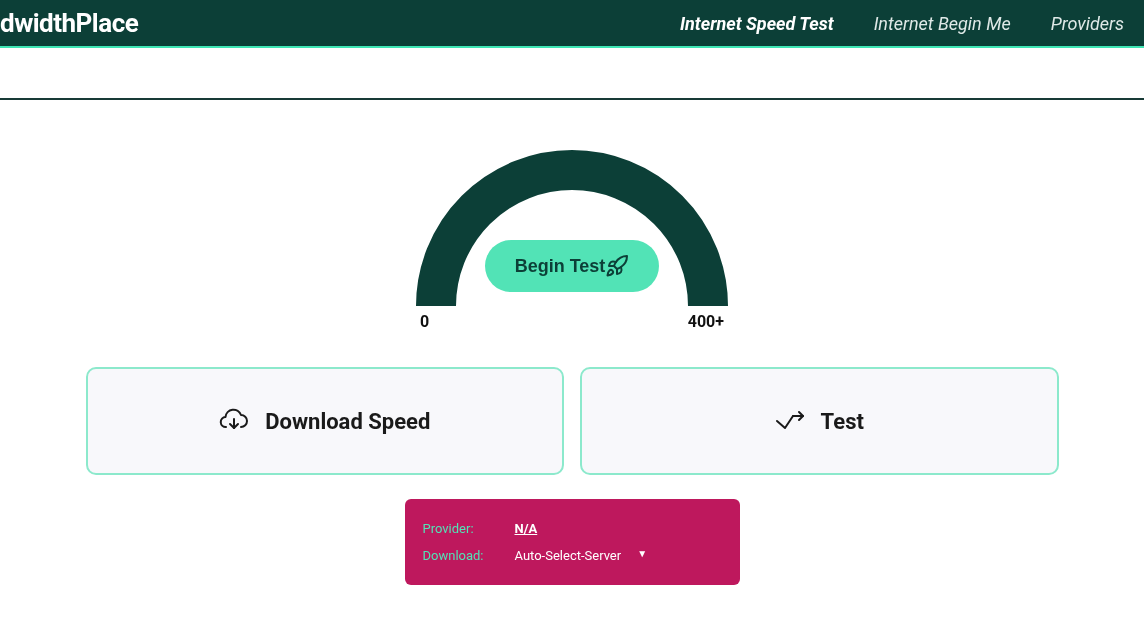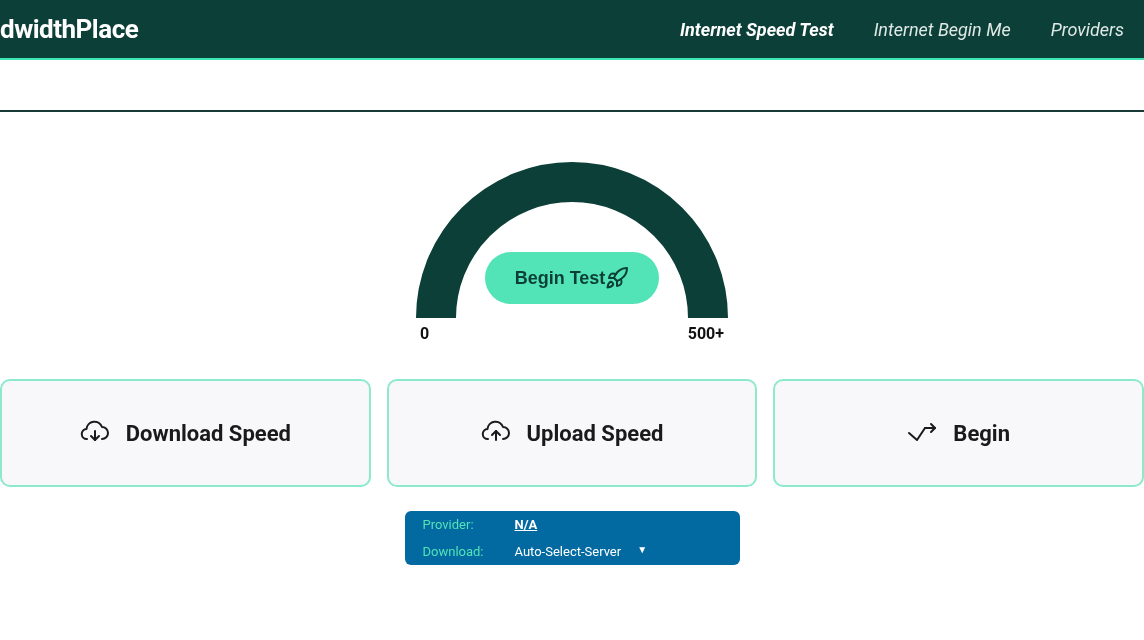--- a/index.html
+++ b/index.html
@@ -5,21 +5,21 @@
     * { margin: 0; padding: 0; box-sizing: border-box; }
     body {
       font-family: -apple-system, BlinkMacSystemFont, "Segoe UI", Roboto, Arial, sans-serif;
       background: #ffffff;
       width: 1144px;
       height: 640px;
       overflow: hidden;
     }
     .header {
       background: #0c3f37;
-      height: 60px;
+      height: 48px;
       display: flex;
       align-items: center;
       justify-content: space-between;
       padding: 0 20px 0 0;
       color: #ffffff;
       border-bottom: 2px solid #3ee6b4;
     }
     .logo {
       font-size: 26px;
       font-weight: 700;
@@ -83,43 +83,43 @@
       margin-top: 6px;
       font-size: 16px;
       font-weight: 700;
       color: #111;
       padding: 0 4px;
     }
     .cards {
       display: flex;
       gap: 16px;
       margin-top: 36px;
-      width: 1144px;
+      width: 973px;
       justify-content: center;
     }
     .card {
       flex: 1;
       height: 108px;
       border: 2px solid #8ce9cc;
       border-radius: 10px;
       background: #f8f8fb;
       display: flex;
       align-items: center;
       justify-content: center;
       gap: 16px;
       font-size: 22px;
       font-weight: 700;
       color: #1a1a1a;
     }
     .info-panel {
       margin-top: 24px;
-      background: #0369a1;
+      background: #be185d;
       border-radius: 6px;
       width: 335px;
-      padding: 0 18px;
+      padding: 16px 18px;
       color: #ffffff;
       font-size: 13px;
     }
     .info-row {
       display: flex;
       align-items: center;
       gap: 14px;
       padding: 6px 0;
     }
     .info-label {
@@ -171,53 +171,43 @@
           <path d="M12 15l-3-3a22 22 0 0 1 2-3.95A12.88 12.88 0 0 1 22 2c0 2.72-.78 7.5-6 11a22.35 22.35 0 0 1-4 2z"></path>
           <path d="M9 12H4s.55-3.03 2-4c1.62-1.08 5 0 5 0"></path>
           <path d="M12 15v5s3.03-.55 4-2c1.08-1.62 0-5 0-5"></path>
         </svg>
       </span>
     </button>
   </div>
 
   <div class="gauge-labels">
     <span>0</span>
-    <span>500+</span>
+    <span>400+</span>
   </div>
 
   <div class="cards">
     <div class="card">
       <span class="icon">
         <svg width="30" height="26" viewBox="0 0 30 26" fill="none" stroke="#1a1a1a" stroke-width="2" stroke-linecap="round" stroke-linejoin="round">
           <path d="M22 19a6 6 0 0 0 0-12 8 8 0 0 0-15.5 2A5 5 0 0 0 7 19"></path>
           <path d="M15 11v9"></path>
           <path d="M11 16l4 4 4-4"></path>
         </svg>
       </span>
       <span>Download Speed</span>
     </div>
     <div class="card">
       <span class="icon">
-        <svg width="30" height="26" viewBox="0 0 30 26" fill="none" stroke="#1a1a1a" stroke-width="2" stroke-linecap="round" stroke-linejoin="round">
-          <path d="M22 19a6 6 0 0 0 0-12 8 8 0 0 0-15.5 2A5 5 0 0 0 7 19"></path>
-          <path d="M15 20v-9"></path>
-          <path d="M11 15l4-4 4 4"></path>
-        </svg>
-      </span>
-      <span>Upload Speed</span>
-    </div>
-    <div class="card">
-      <span class="icon">
         <svg width="30" height="22" viewBox="0 0 30 22" fill="none" stroke="#1a1a1a" stroke-width="2" stroke-linecap="round" stroke-linejoin="round">
           <path d="M2 11 L10 18 L18 6"></path>
           <path d="M18 6 L28 6"></path>
           <path d="M24 2 L28 6 L24 10"></path>
         </svg>
       </span>
-      <span>Begin</span>
+      <span>Test</span>
     </div>
   </div>
 
   <div class="info-panel">
     <div class="info-row">
       <span class="info-label">Provider:</span>
       <span class="info-value">N/A</span>
     </div>
     <div class="info-row">
       <span class="info-label">Download:</span>

